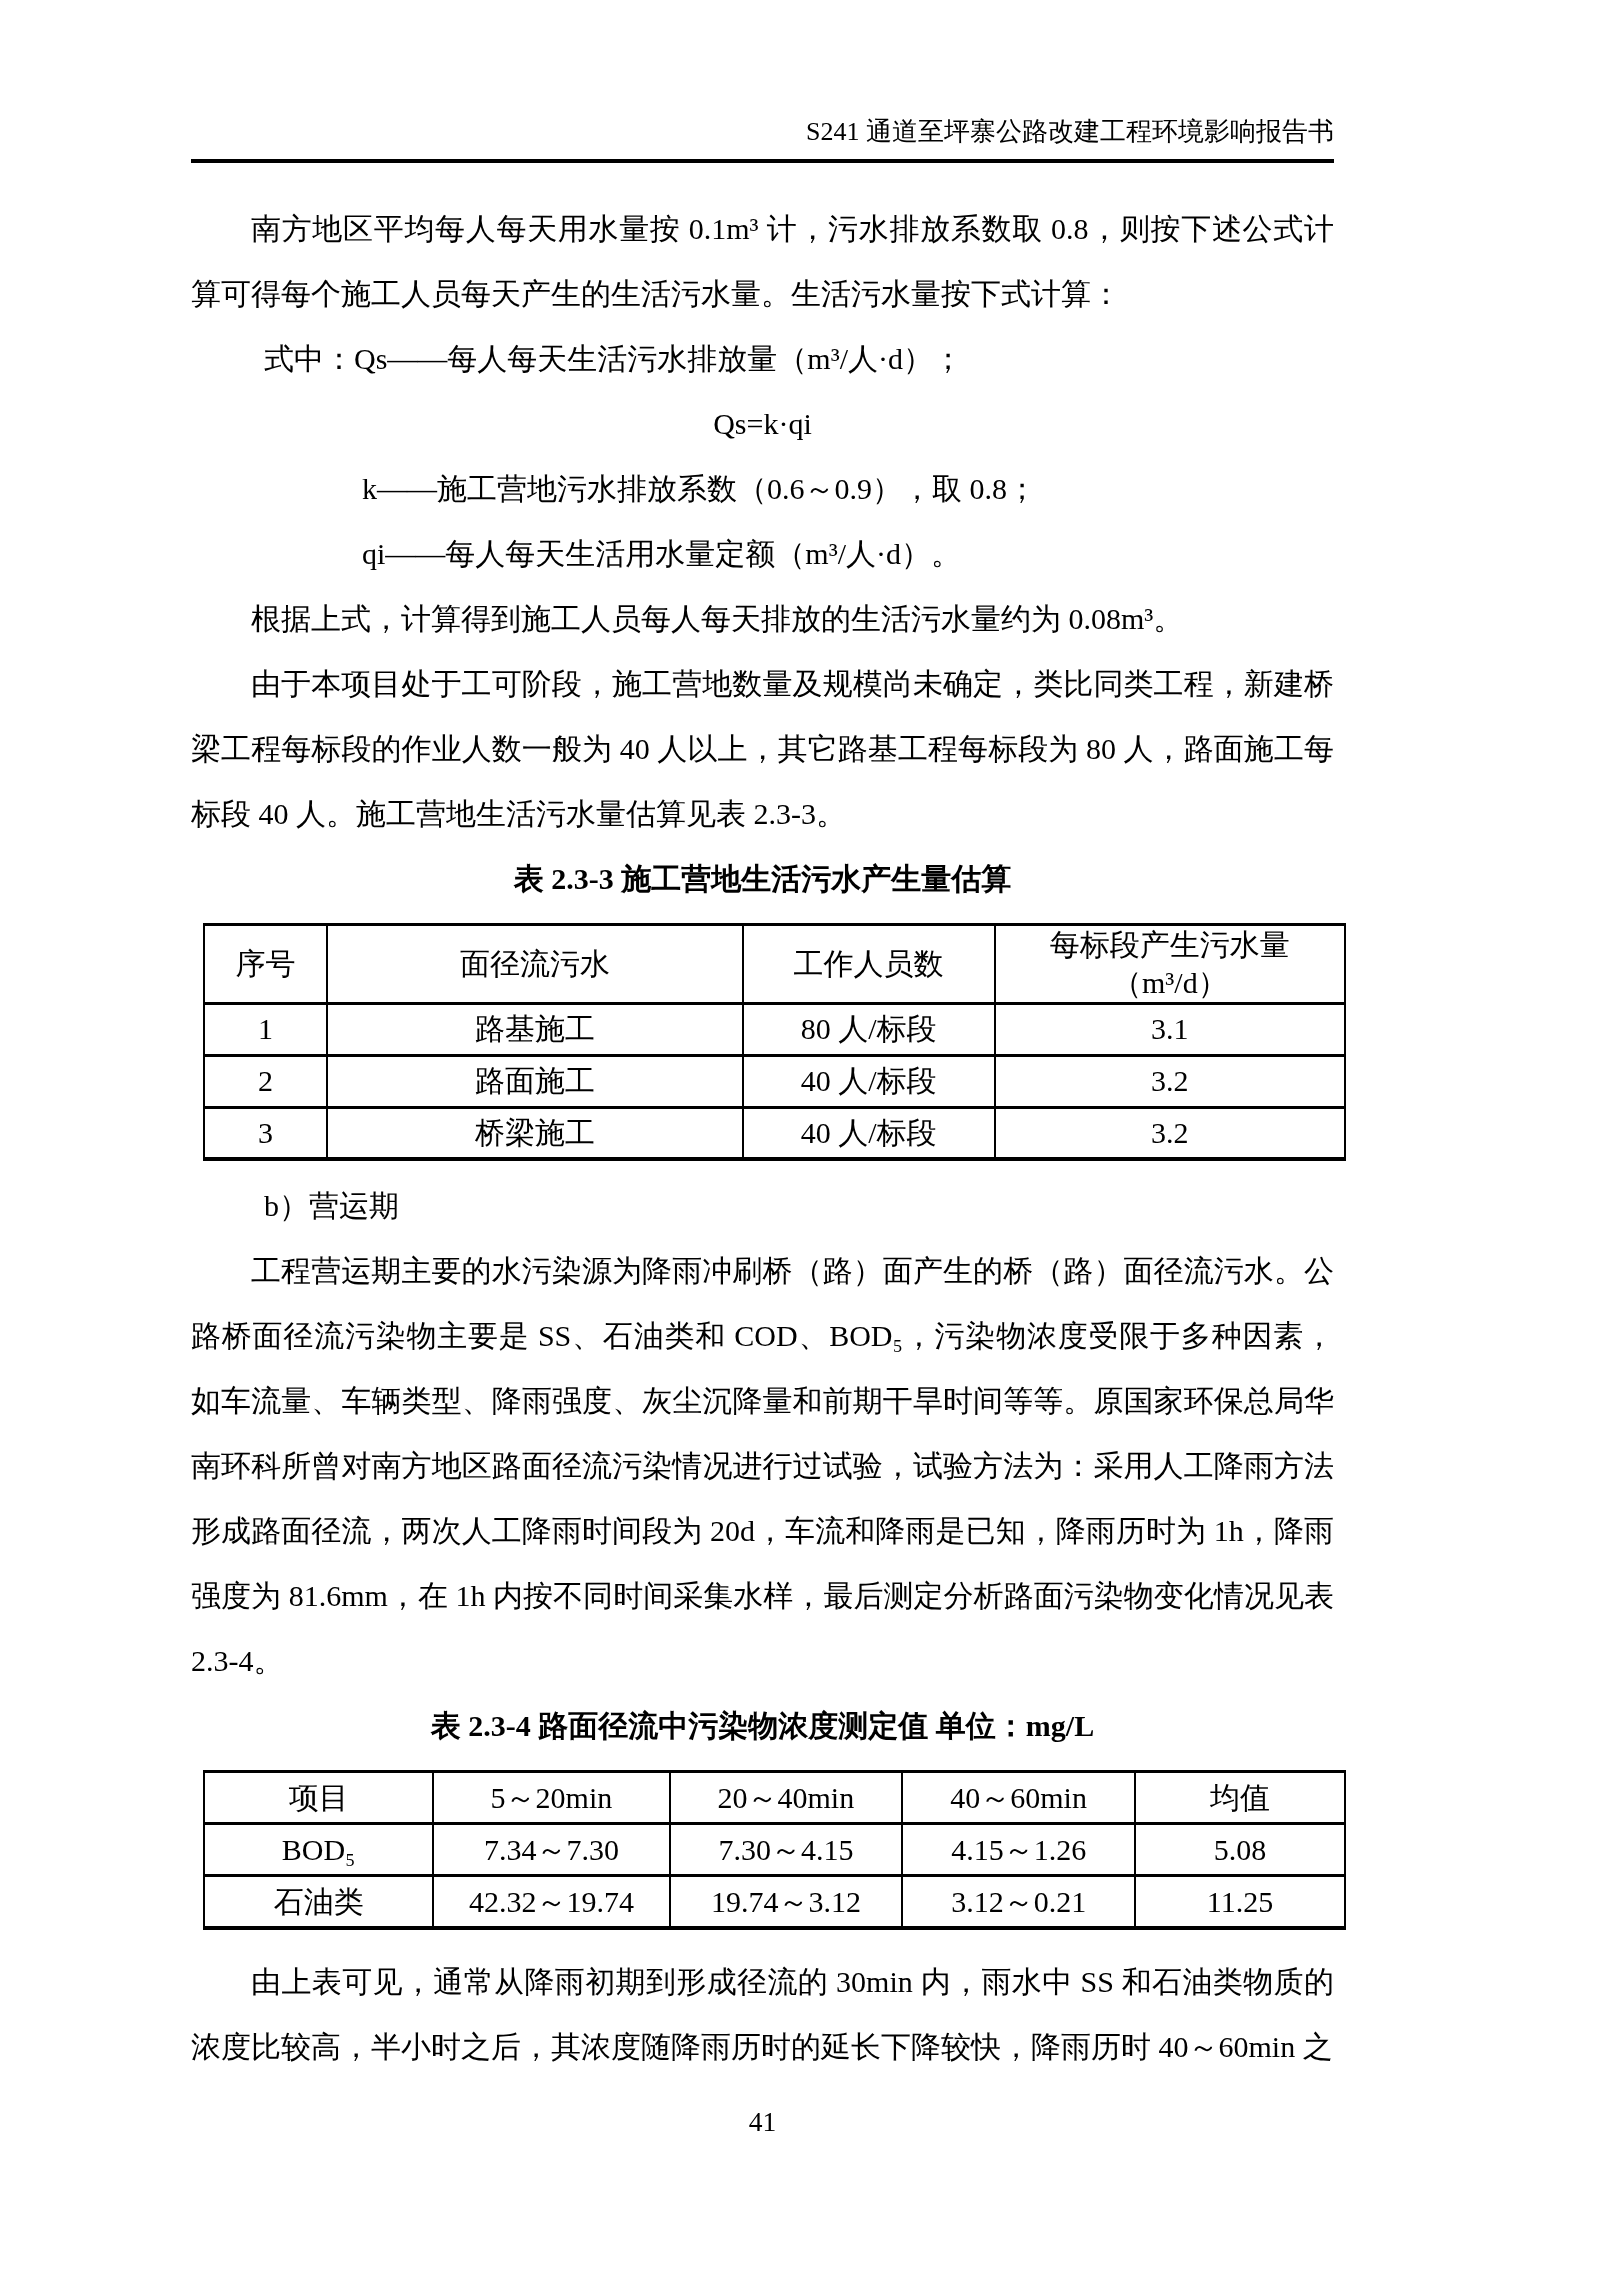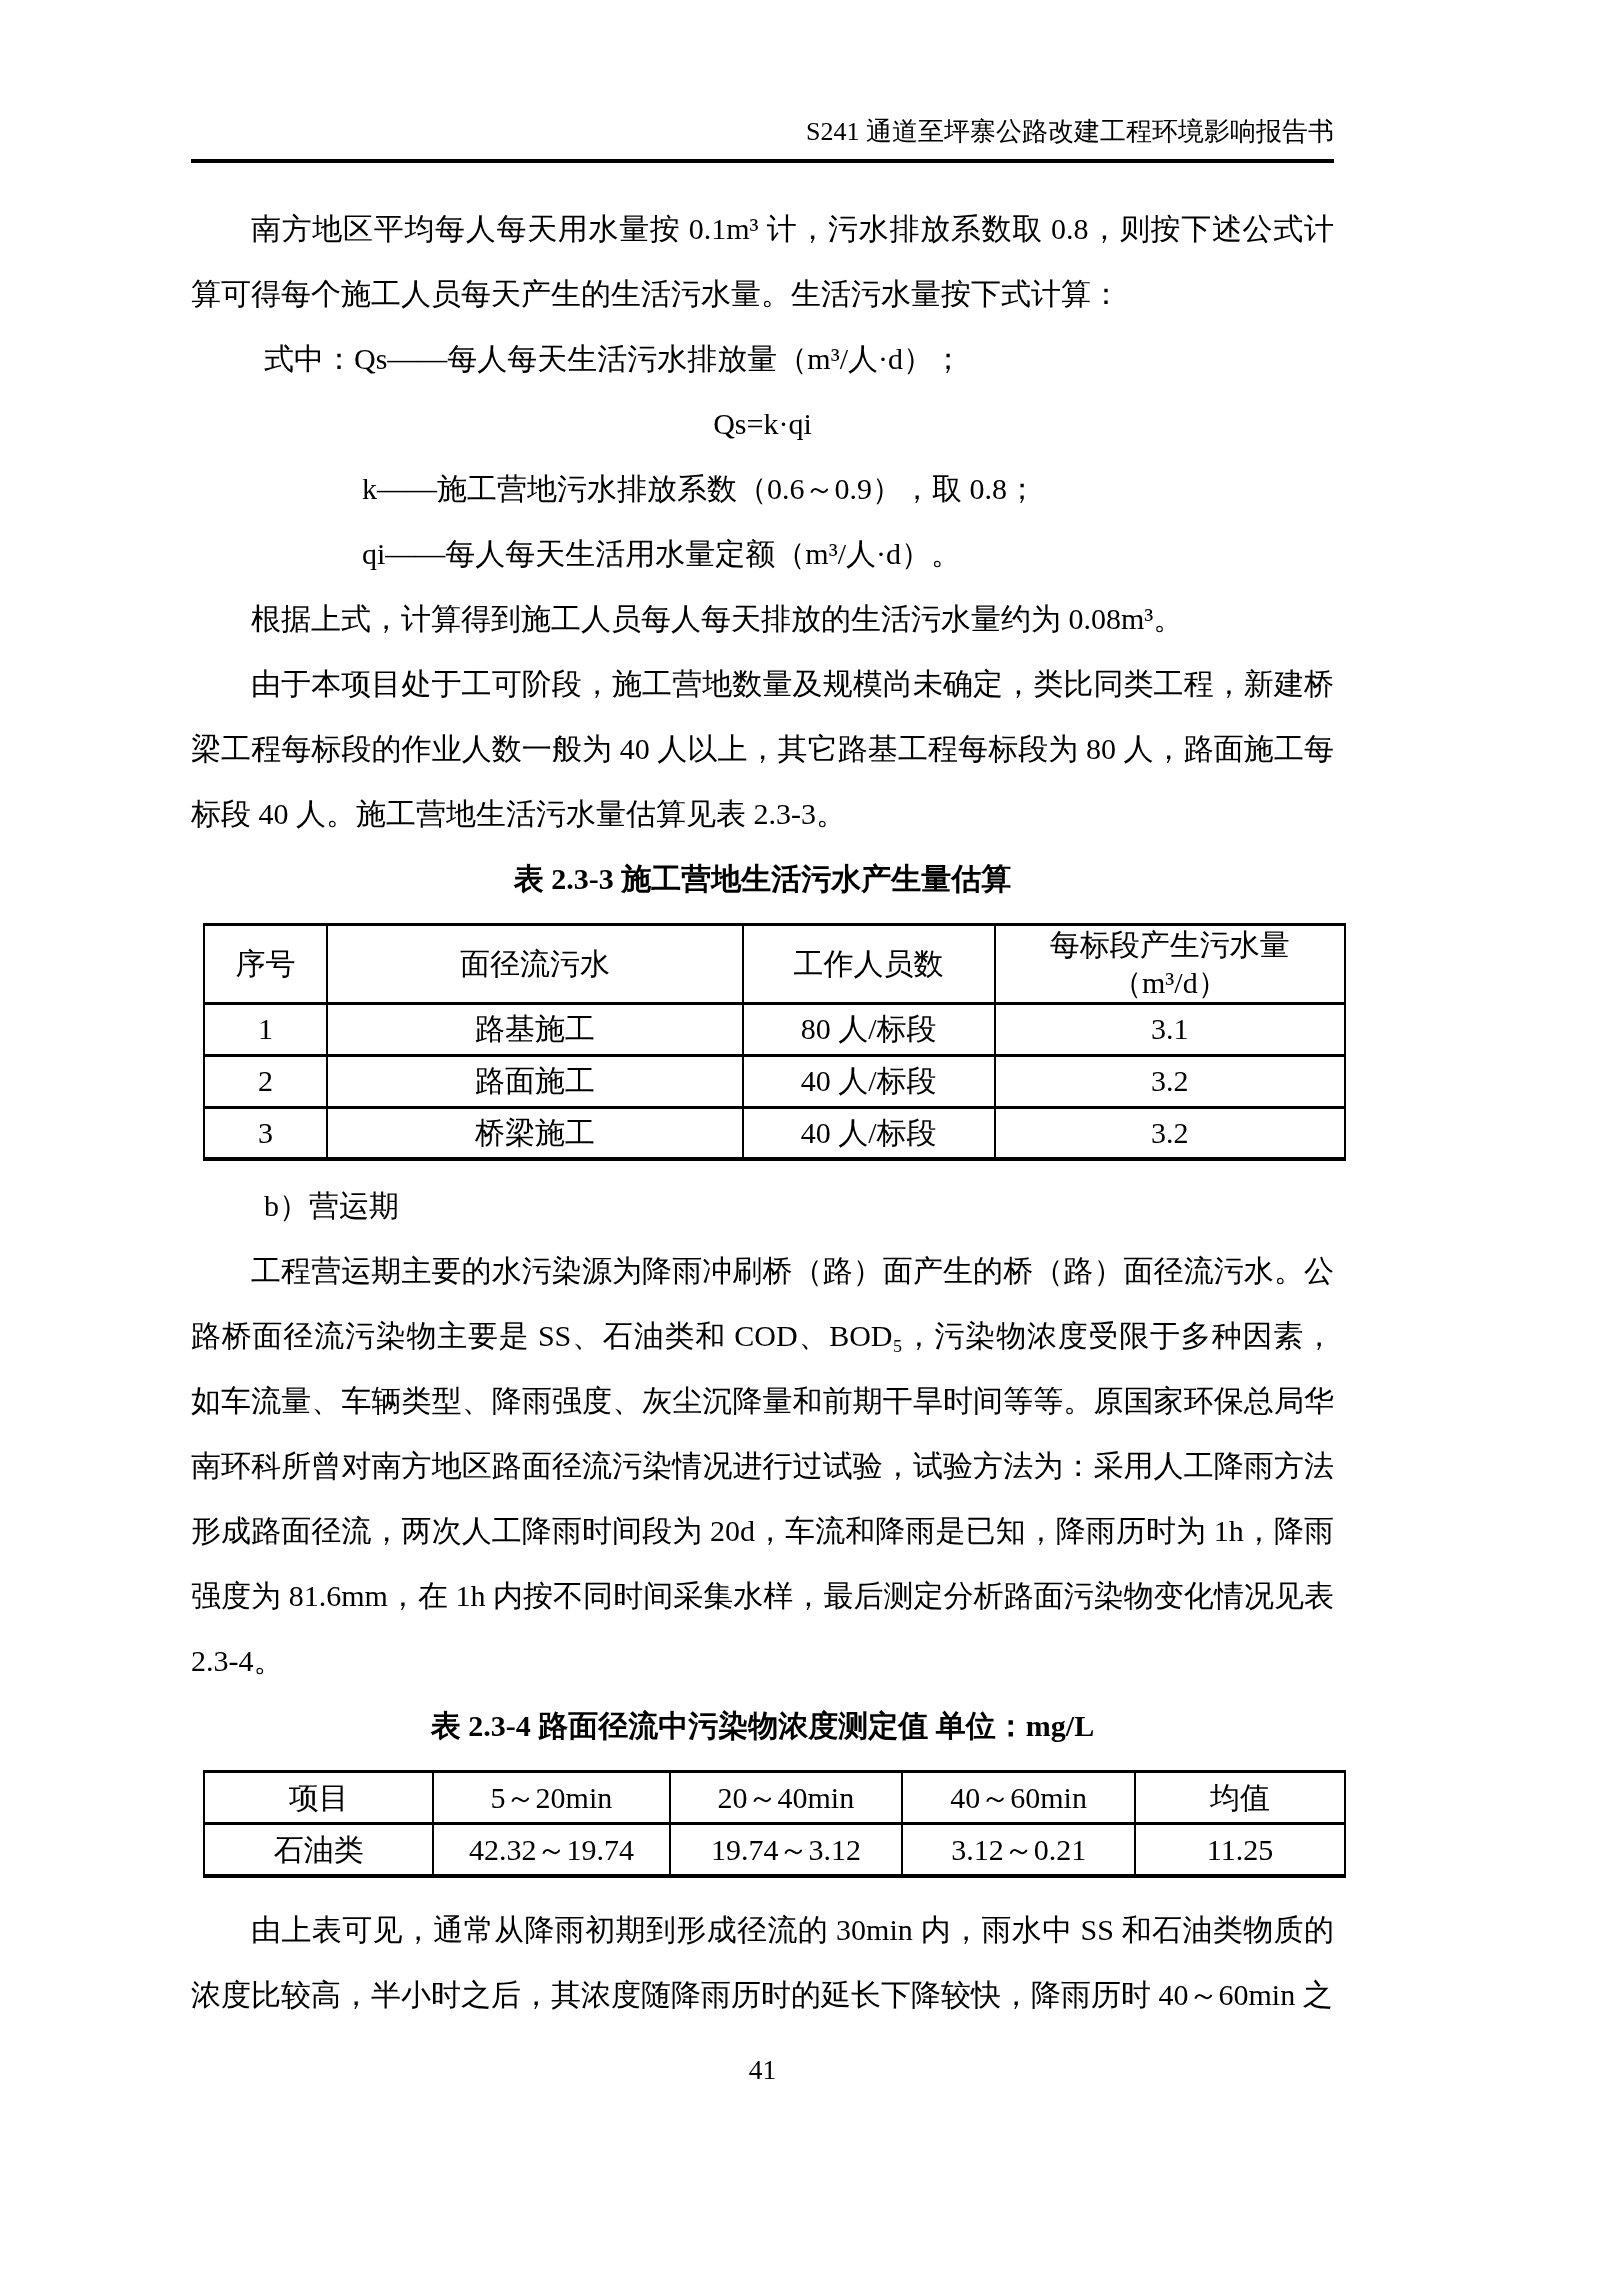--- a/index.html
+++ b/index.html
@@ -145,20 +145,27 @@
       </colgroup>
       <tbody>
         <tr>
           <th>项目</th>
           <th>5～20min</th>
           <th>20～40min</th>
           <th>40～60min</th>
           <th>均值</th>
         </tr>
         <tr>
+          <td>BOD₅</td>
+          <td>7.34～7.30</td>
+          <td>7.30～4.15</td>
+          <td>4.15～1.26</td>
+          <td>5.08</td>
+        </tr>
+        <tr>
           <td>石油类</td>
           <td>42.32～19.74</td>
           <td>19.74～3.12</td>
           <td>3.12～0.21</td>
           <td>11.25</td>
         </tr>
       </tbody>
     </table>
 
     <p class="para indent closing">由上表可见，通常从降雨初期到形成径流的 30min 内，雨水中 SS 和石油类物质的浓度比较高，半小时之后，其浓度随降雨历时的延长下降较快，降雨历时 40～60min 之</p>

